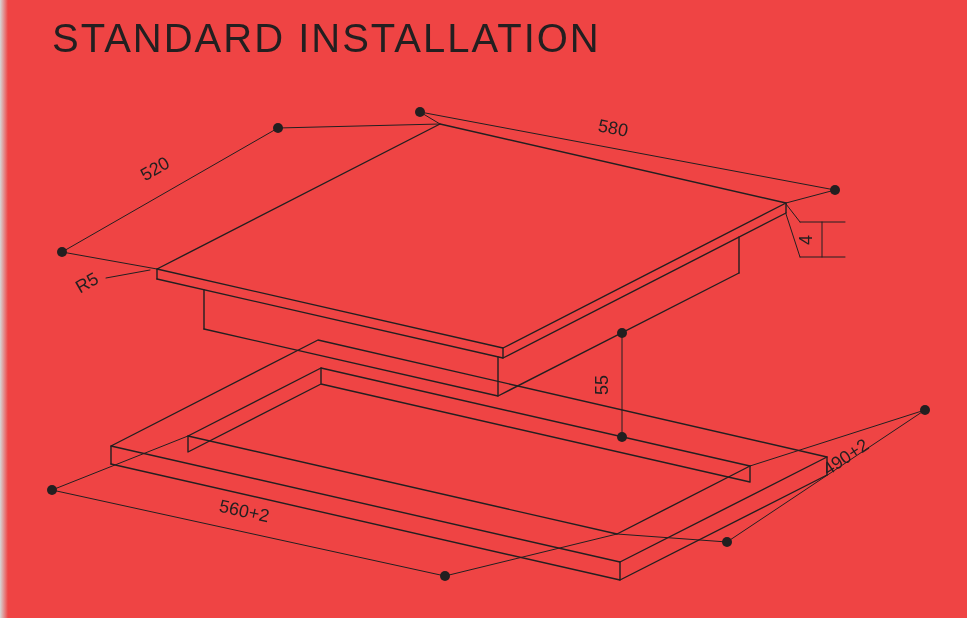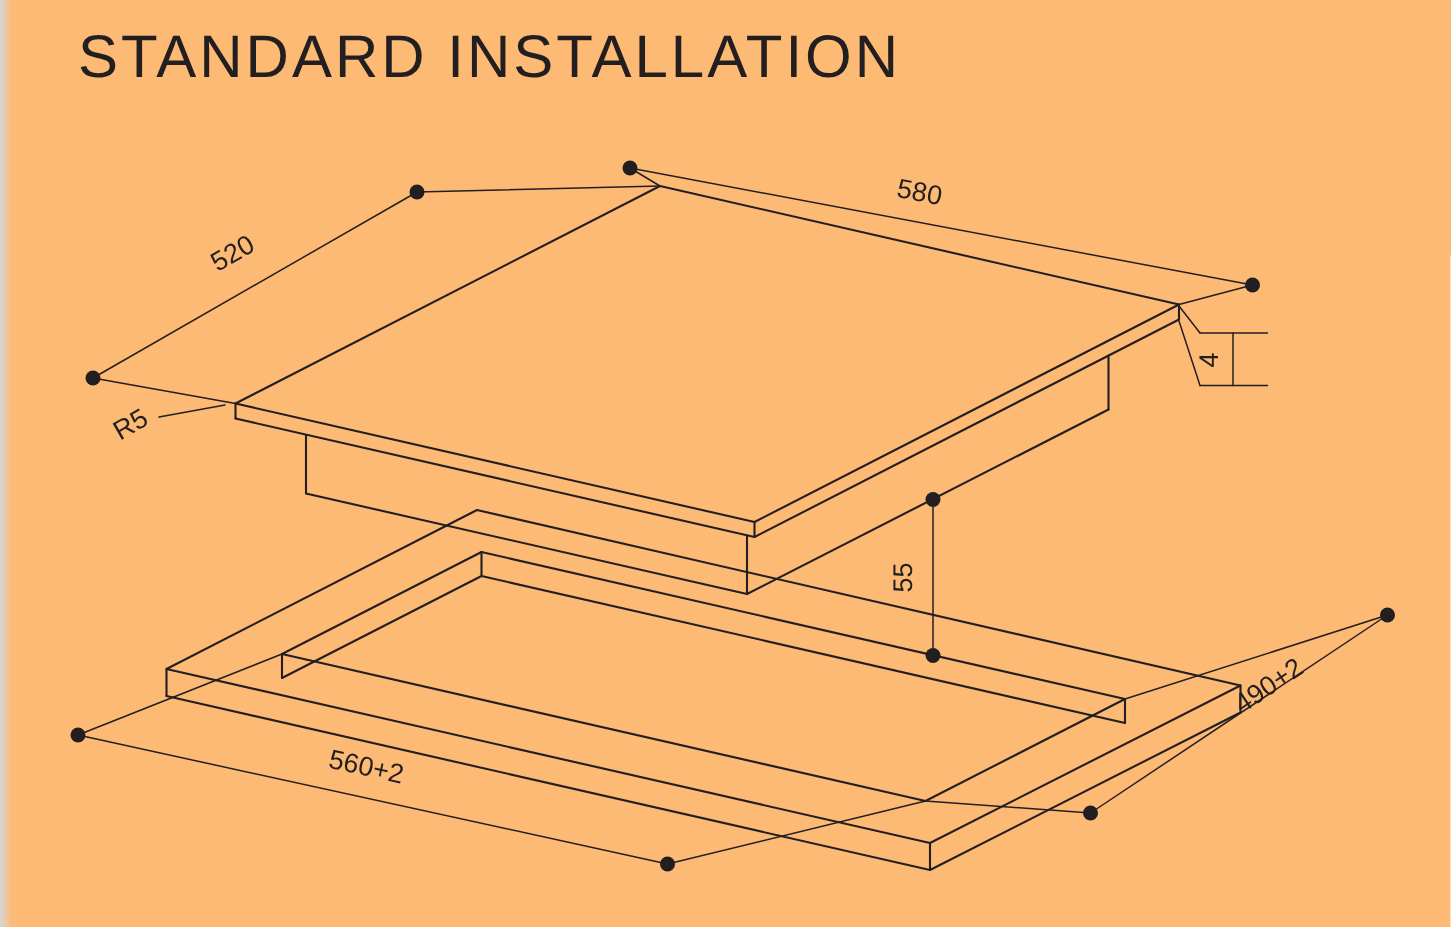--- a/index.html
+++ b/index.html
@@ -8,21 +8,21 @@
     background: #ffffff;
     width: 967px;
     height: 618px;
     overflow: hidden;
     font-family: "Liberation Sans", sans-serif;
   }
   .page {
     position: relative;
     width: 967px;
     height: 618px;
-    background: #fdba74;
+    background: #ef4444;
   }
   .page-title {
     position: absolute;
     left: 52px;
     top: 16px;
     font-size: 40px;
     font-weight: 400;
     letter-spacing: 2px;
     color: #231f20;
     white-space: nowrap;

